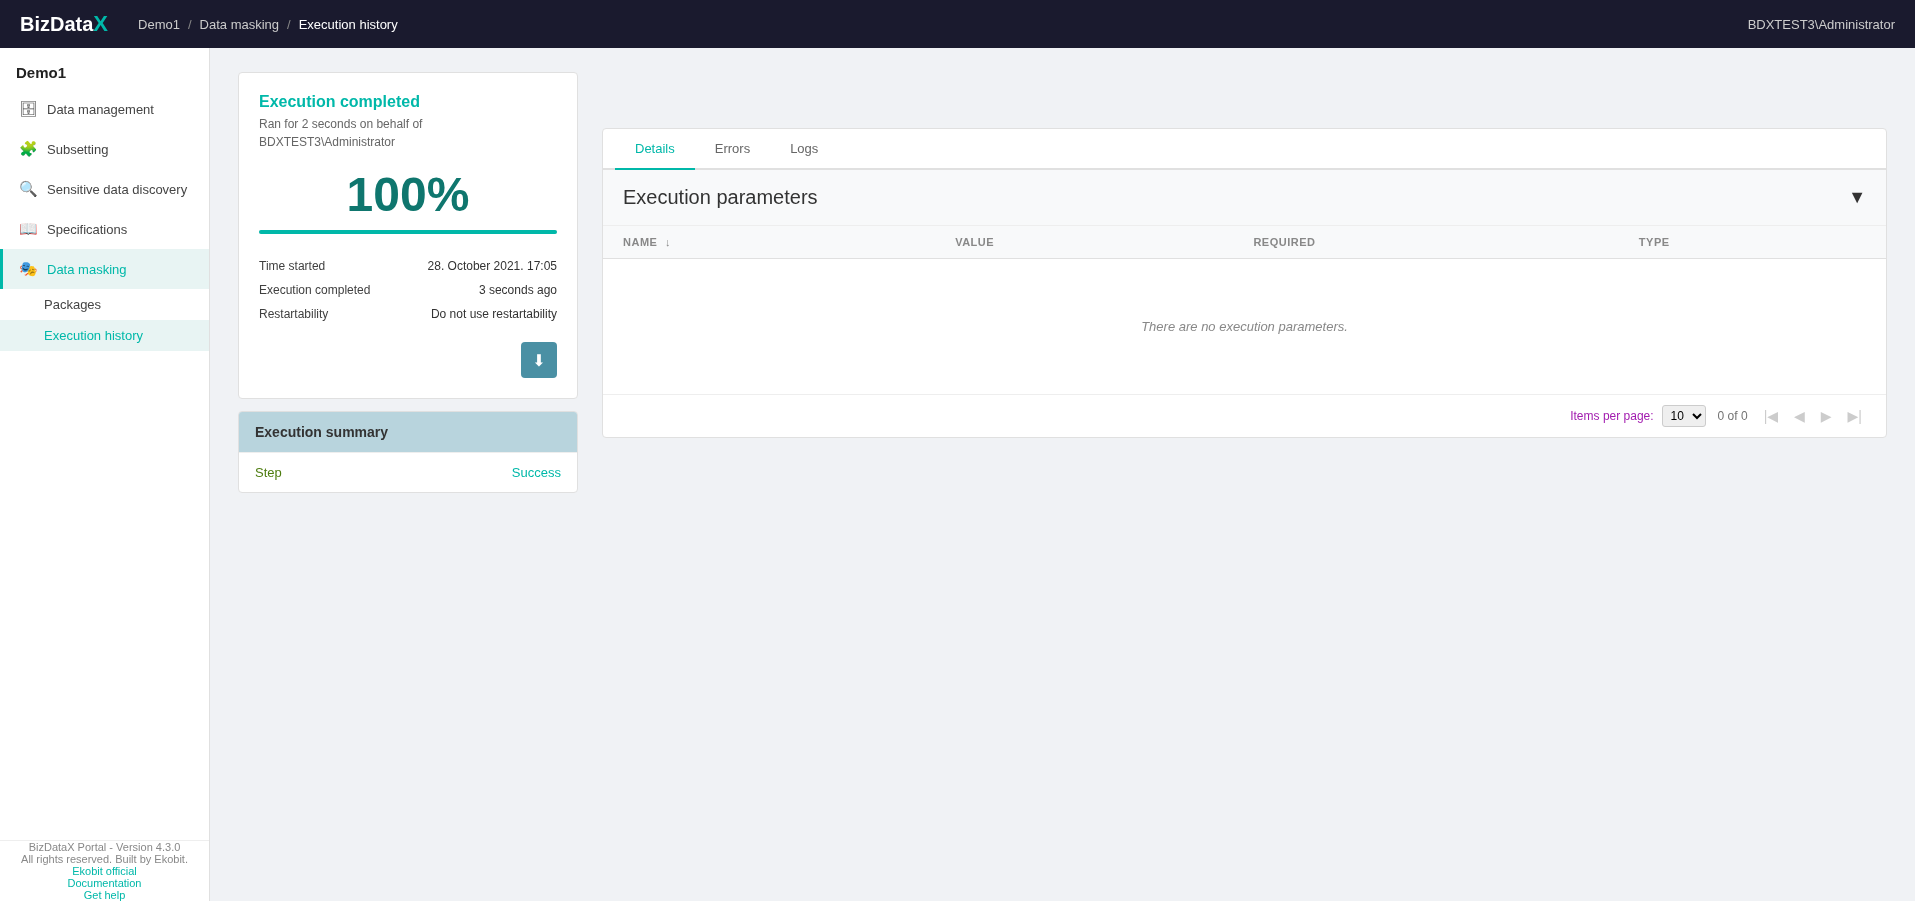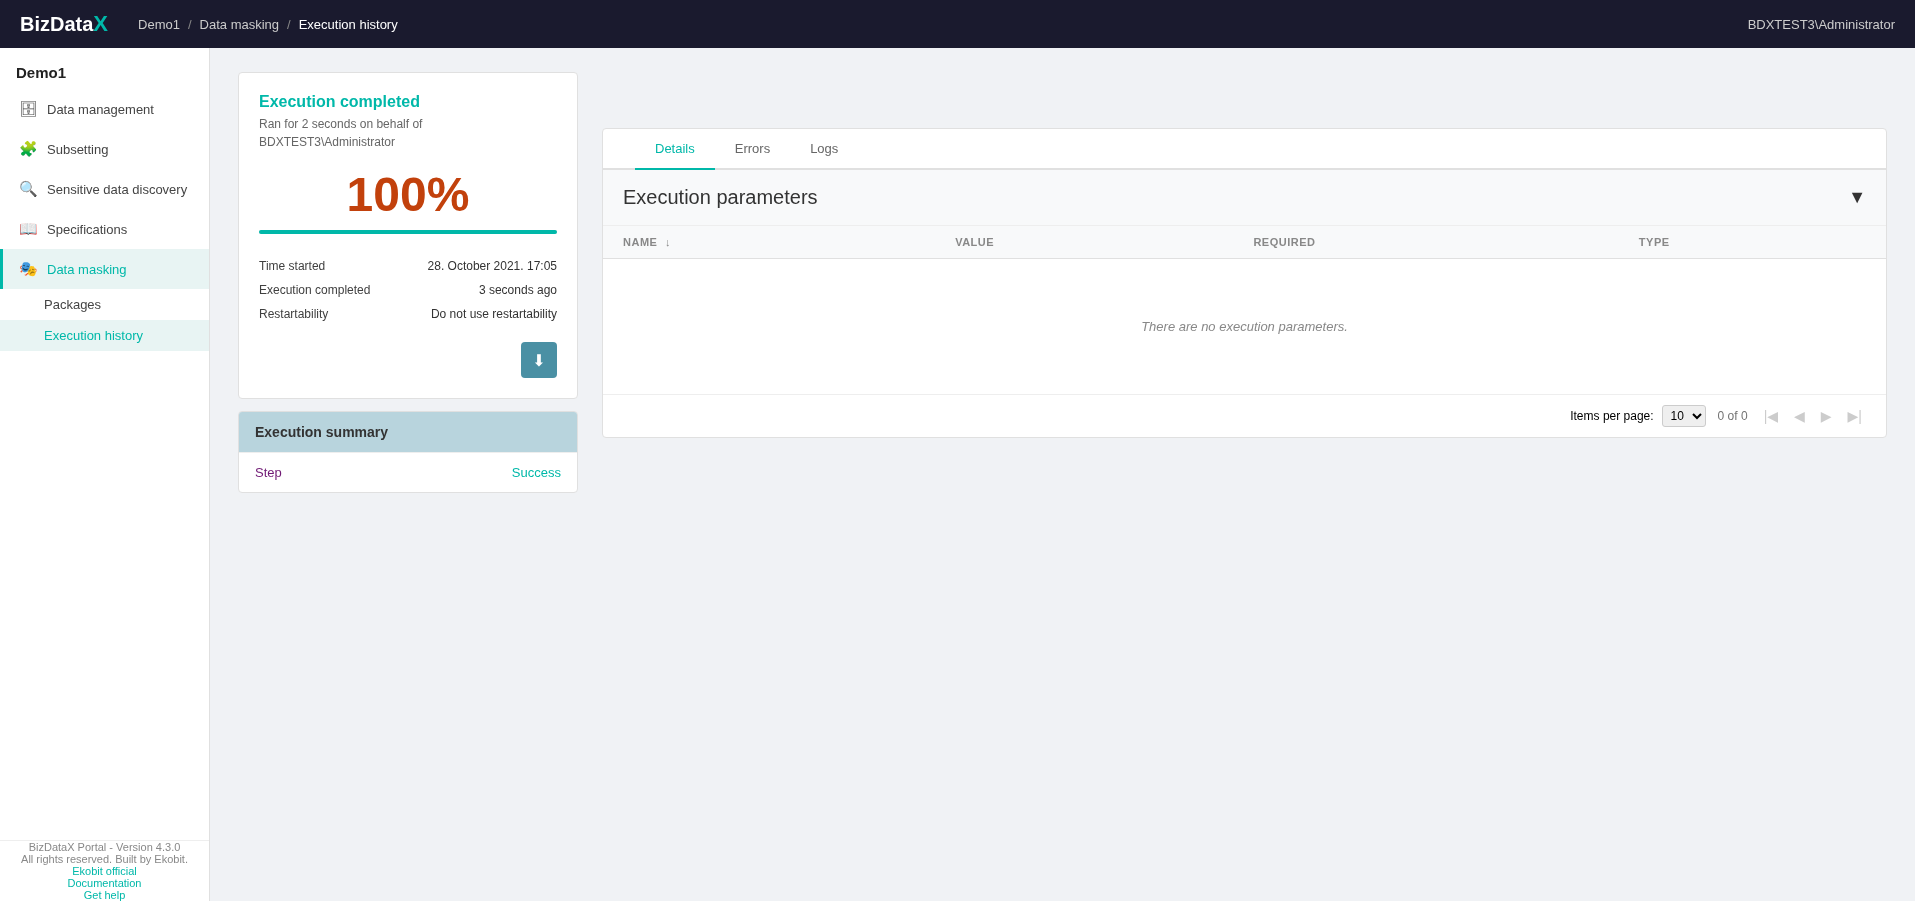--- a/index.html
+++ b/index.html
@@ -134,21 +134,21 @@
     }
     .exec-subtitle {
       color: #666;
       font-size: 12px;
       margin-bottom: 16px;
       line-height: 1.5;
     }
     .exec-percent {
       font-size: 48px;
       font-weight: bold;
-      color: #c2410c;
+      color: #0f766e;
       text-align: center;
       margin-bottom: 8px;
     }
     .progress-bar-container {
       width: 100%;
       height: 4px;
       background: #e0e0e0;
       border-radius: 2px;
       margin-bottom: 20px;
     }
@@ -194,38 +194,38 @@
       font-size: 14px;
       font-weight: 600;
       color: #333;
     }
     .summary-row {
       display: flex;
       justify-content: space-between;
       padding: 12px 16px;
       border-top: 1px solid #eee;
     }
-    .summary-row-step { color: #701a75; font-size: 13px; }
+    .summary-row-step { color: #4d7c0f; font-size: 13px; }
     .summary-row-success { color: #00b8a9; font-size: 13px; }
 
     
     .right-panel {
       flex: 1;
       background: #fff;
       border: 1px solid #e0e0e0;
       border-radius: 4px;
       display: flex;
       flex-direction: column;
     }
 
     
     .tabs {
       display: flex;
       border-bottom: 2px solid #e0e0e0;
-      padding: 0 32px;
+      padding: 0 12px;
     }
     .tab {
       padding: 12px 20px;
       cursor: pointer;
       color: #666;
       font-size: 13px;
       border-bottom: 2px solid transparent;
       margin-bottom: -2px;
     }
     .tab.active { color: #00b8a9; border-bottom: 2px solid #00b8a9; font-weight: 500; }
@@ -283,21 +283,21 @@
     .pagination {
       display: flex;
       align-items: center;
       justify-content: flex-end;
       padding: 10px 20px;
       border-top: 1px solid #eee;
       gap: 8px;
       font-size: 12px;
       color: #555;
     }
-    .pagination-label { color: #000000; }
+    .pagination-label { color: #a21caf; }
     .pagination-count { color: #737373; margin: 0 4px; }
     .page-select {
       border: 1px solid #ccc;
       border-radius: 3px;
       padding: 2px 4px;
       font-size: 12px;
     }
     .pag-btn {
       background: none;
       border: none;

